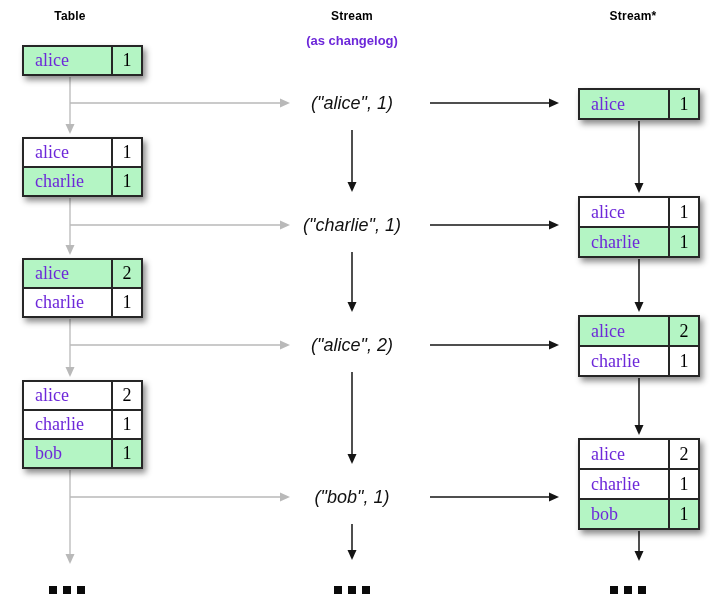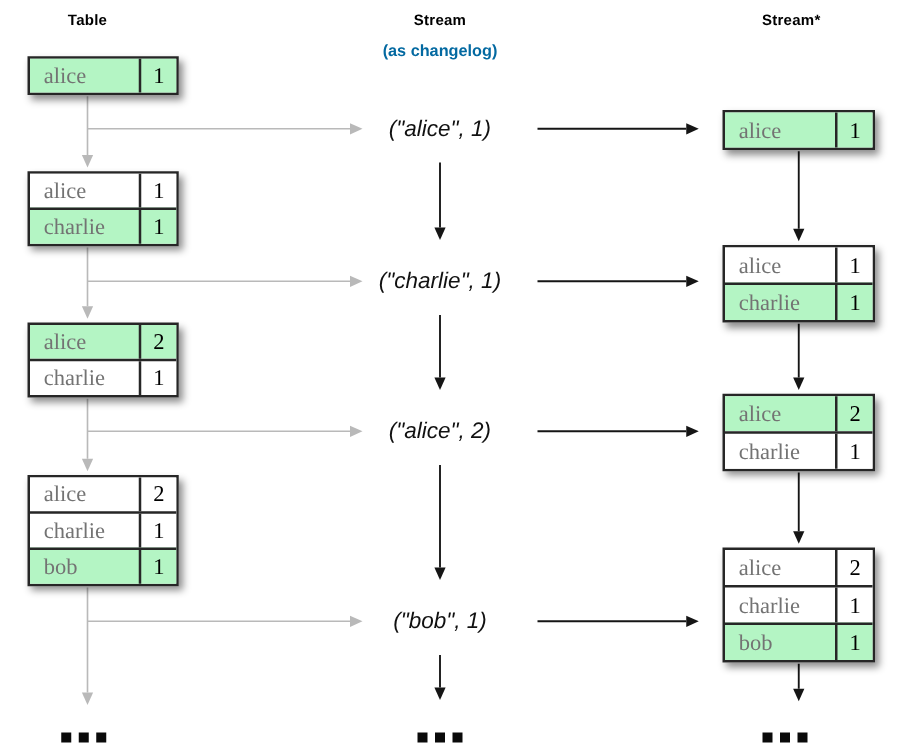--- a/index.html
+++ b/index.html
@@ -2,27 +2,27 @@
 <html><head>
 <meta charset="utf-8">
 <style>
   html,body{margin:0;padding:0;background:#ffffff;}
   #canvas{position:relative;width:722px;height:600px;background:#ffffff;overflow:hidden;
           font-family:"Liberation Sans",sans-serif;}
   #arrow-svg{position:absolute;left:0;top:0;}
   .hdr{position:absolute;top:9px;transform:translateX(-50%);font-weight:bold;
        font-size:12px;color:#000;white-space:nowrap;letter-spacing:0.2px;}
   .sub{position:absolute;top:33px;transform:translateX(-50%);font-weight:bold;
-       font-size:13px;color:#0369a1;white-space:nowrap;}
+       font-size:13px;color:#6d28d9;white-space:nowrap;}
   .dtable{position:absolute;box-sizing:border-box;border:2px solid #262626;background:#fff;
           box-shadow:3px 4px 6px rgba(0,0,0,0.45);}
   .drow{display:flex;align-items:stretch;}
   .drow + .drow{border-top:2px solid #262626;}
   .cell-key{flex:1;display:flex;align-items:center;padding-left:11px;
-            font-family:"Liberation Serif",serif;font-size:18px;color:#737373;}
+            font-family:"Liberation Serif",serif;font-size:18px;color:#6d28d9;}
   .cell-val{display:flex;align-items:center;justify-content:center;
             border-left:2px solid #262626;font-family:"Liberation Serif",serif;
             font-size:18px;color:#000;}
   .event{position:absolute;transform:translate(-50%,-50%);font-style:italic;
          font-size:18px;color:#111;white-space:nowrap;}
   .dots{position:absolute;transform:translateX(-50%);display:flex;gap:6px;}
   .dot{width:8px;height:8px;background:#0a0a0a;}
 </style>
 </head>
 <body>

